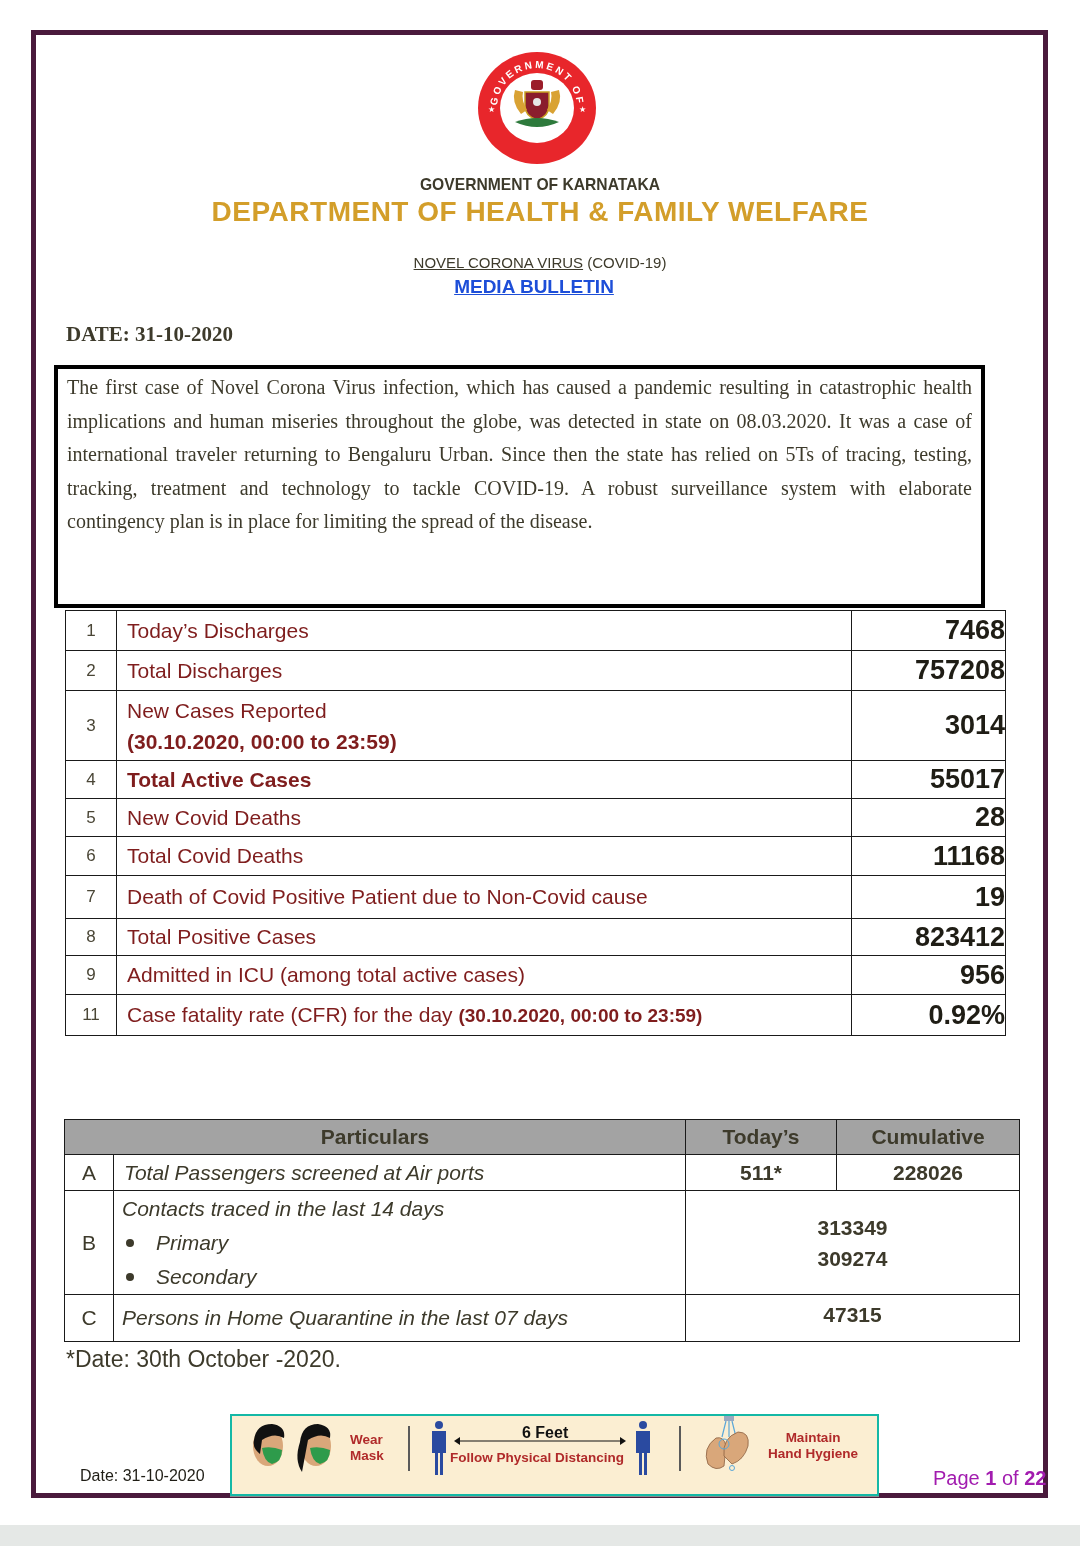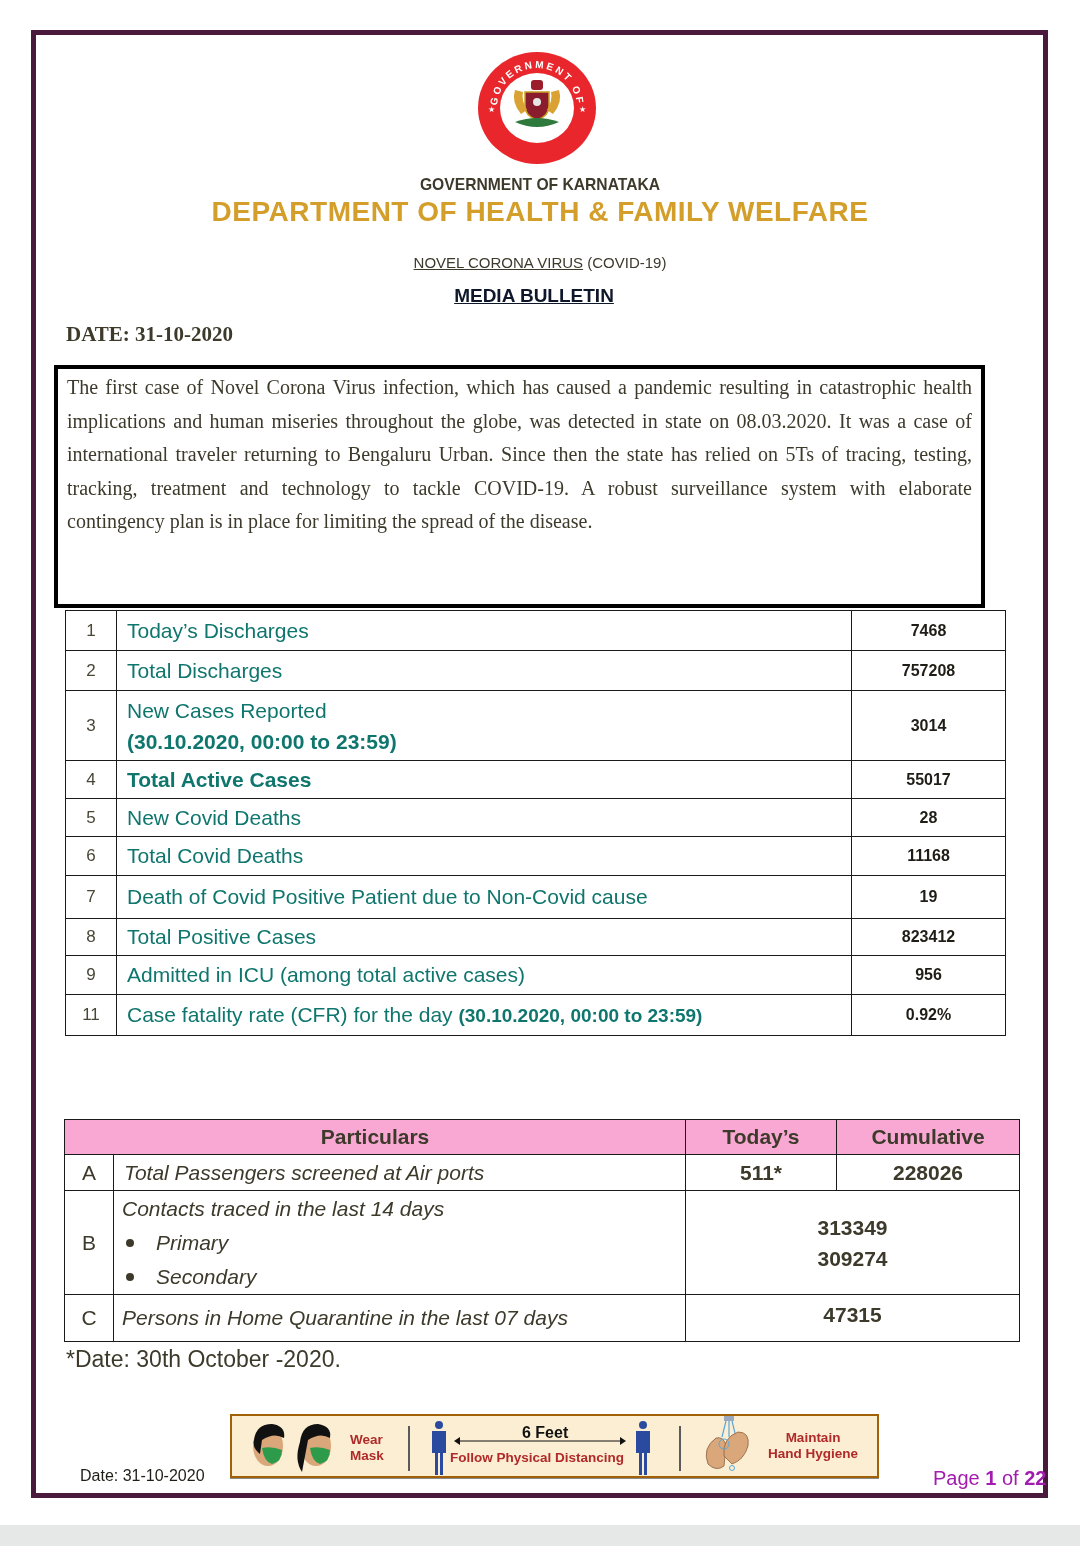--- a/index.html
+++ b/index.html
@@ -26,63 +26,63 @@
     position: absolute; left: 0; width: 1080px; top: 196px; text-align: center;
     font-family: "Liberation Sans", sans-serif; font-weight: bold; font-size: 28px; color: #d39e2a;
     letter-spacing: 0.5px;
   }
   .subtitle {
     position: absolute; left: 0; width: 1080px; top: 254px; text-align: center;
     font-size: 15px; color: #3d3a2b;
   }
   .subtitle .u { text-decoration: underline; }
   .bulletin {
-    position: absolute; left: 0; width: 1068px; top: 285px; text-align: center;
-    font-size: 19px; font-weight: bold; color: #0f172a; text-decoration: underline;
+    position: absolute; left: 0; width: 1068px; top: 276px; text-align: center;
+    font-size: 19px; font-weight: bold; color: #1d4ed8; text-decoration: underline;
   }
   .date-line {
     position: absolute; left: 66px; top: 322px;
     font-family: "Liberation Serif", serif; font-weight: bold; font-size: 21px; color: #3d3a2b;
   }
 
   .intro-box {
     position: absolute; left: 54px; top: 365px; width: 931px; height: 243px;
     border: 4px solid #000; padding: 2px 9px 0 9px;
     font-family: "Liberation Serif", serif; font-size: 20px; line-height: 33.6px;
     text-align: justify; color: #3d3a2b;
   }
 
   table { border-collapse: collapse; position: absolute; }
   td, th { border: 1px solid #1a1a1a; }
 
   .stats { left: 65px; top: 610px; width: 941px; font-size: 21px; }
   .stats td.num { width: 51px; text-align: center; font-size: 17px; color: #4a4636; }
-  .stats td.label { padding-left: 10px; color: #0f766e; }
-  .stats td.val { width: 154px; text-align: center; font-weight: bold; color: #1f1d15; font-size: 16px; }
+  .stats td.label { padding-left: 10px; color: #7f1d1d; }
+  .stats td.val { width: 154px; text-align: right; font-weight: bold; color: #1f1d15; font-size: 27px; }
   .stats b.inl { font-weight: bold; font-size: 19px; }
 
   .part { left: 64px; top: 1119px; width: 956px; font-size: 21px; }
-  .part th { background: #f9a8d4; font-weight: bold; height: 35px; color: #3d3a2b; font-size: 21px; }
+  .part th { background: #a3a3a3; font-weight: bold; height: 35px; color: #3d3a2b; font-size: 21px; }
   .part td.letter { width: 49px; text-align: center; color: #3d3a2b; }
   .part td.label { padding-left: 10px; color: #3d3a2b; font-style: italic; }
   .part td.val { text-align: center; font-weight: bold; color: #3d3a2b; }
   .bullet-row { display: flex; align-items: center; height: 34px; }
   .bullet-dot { width: 8px; height: 8px; border-radius: 50%; background: #3d3a2b; margin: 0 22px 0 4px; }
 
   .footnote {
     position: absolute; left: 66px; top: 1346px; font-size: 23px; color: #3d3a2b;
   }
 
   .footer-date { position: absolute; left: 80px; top: 1467px; font-size: 16px; color: #1f1d15; }
   .footer-page { position: absolute; left: 933px; top: 1467px; font-size: 20px; color: #a21caf; }
   .footer-page b { font-weight: bold; }
 
   .banner {
-    position: absolute; left: 230px; top: 1414px; width: 649px; height: 64px;
-    background: #fbeed2; border: 2px solid #a16207; box-shadow: 0 1px 0 #8a8a8a;
+    position: absolute; left: 230px; top: 1414px; width: 649px; height: 82px;
+    background: #fbeed2; border: 2px solid #14b8a6; box-shadow: 0 1px 0 #8a8a8a;
   }
   .banner .sep { position: absolute; top: 10px; width: 1.5px; height: 45px; background: #5a5a5a; }
   .banner .txt-red { position: absolute; color: #b02a2a; font-weight: bold; font-size: 13.5px; line-height: 16px; }
   .banner .txt-black { position: absolute; color: #111; font-weight: bold; font-size: 16px; }
 </style>
 </head>
 <body>
 
 <div class="page-frame"></div>
 <div class="bottom-strip"></div>

